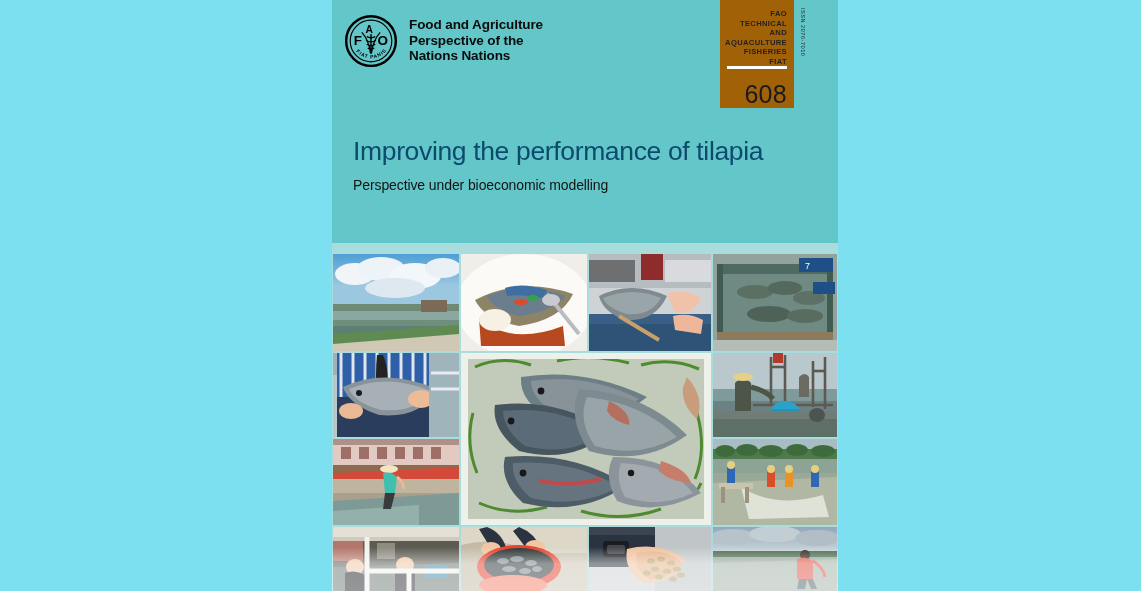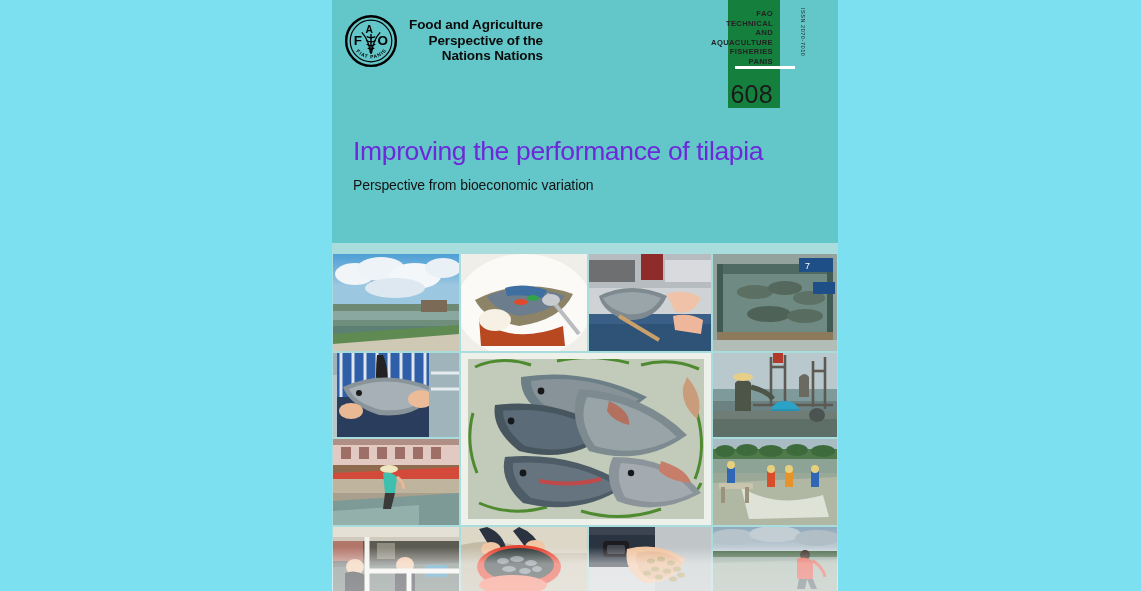--- a/index.html
+++ b/index.html
@@ -59,31 +59,30 @@
   .fao-words {
     margin-left: 11px;
     margin-top: 3px;
     font-family: "Liberation Sans", sans-serif;
     font-weight: bold;
     font-size: 13.5px;
     line-height: 15.5px;
     color: #0b0b0b;
     letter-spacing: -0.1px;
     white-space: nowrap;
-    text-align: right;
   }
 
   
   .tp-box {
     position: absolute;
-    left: 396px;
+    left: 388px;
     top: 0;
-    width: 52px;
+    width: 74px;
     height: 108px;
-    background: #15803d;
+    background: #a16207;
   }
   .tp-series {
     position: absolute;
     right: 7px;
     top: 9px;
     width: 62px;
     text-align: right;
     font-size: 7.6px;
     line-height: 9.6px;
     font-weight: bold;
@@ -125,21 +124,21 @@
   .title-block {
     position: absolute;
     left: 21px;
     top: 137px;
     width: 470px;
   }
   .cover-title {
     font-size: 26.5px;
     line-height: 29.5px;
     font-weight: normal;
-    color: #6d28d9;
+    color: #0c4a6e;
     letter-spacing: -0.35px;
     margin: 0;
   }
   .cover-subtitle {
     margin: 10px 0 0 0;
     font-size: 14px;
     line-height: 17px;
     font-weight: normal;
     color: #131313;
     letter-spacing: -0.1px;
@@ -211,33 +210,33 @@
           <div>Nations Nations</div>
         </div>
       </div>
 
       <div class="tp-box">
         <div class="tp-series">
           <div>FAO</div>
           <div>TECHNICAL AND</div>
           <div>AQUACULTURE</div>
           <div>FISHERIES</div>
-          <div>PANIS</div>
+          <div>FIAT</div>
         </div>
         <div class="tp-rule"></div>
         <div class="tp-number">608</div>
       </div>
 
       <div class="issn">ISSN 2070-7010</div>
 
       <div class="title-block">
         <h1 class="cover-title">
           <span>Improving the performance of tilapia</span><br>
         </h1>
-        <div class="cover-subtitle">Perspective from bioeconomic variation</div>
+        <div class="cover-subtitle">Perspective under bioeconomic modelling</div>
       </div>
     </div>
 
     <div class="mosaic">
 
       <div class="tile" style="left:1px; top:11px; width:126px; height:97px;">
         <svg class="sky" viewBox="0 0 126 97" preserveAspectRatio="none">
           <defs>
               <linearGradient id="g1" x1="0" y1="0" x2="0" y2="1">
             <stop offset="0" stop-color="#4d9fd6"></stop>

